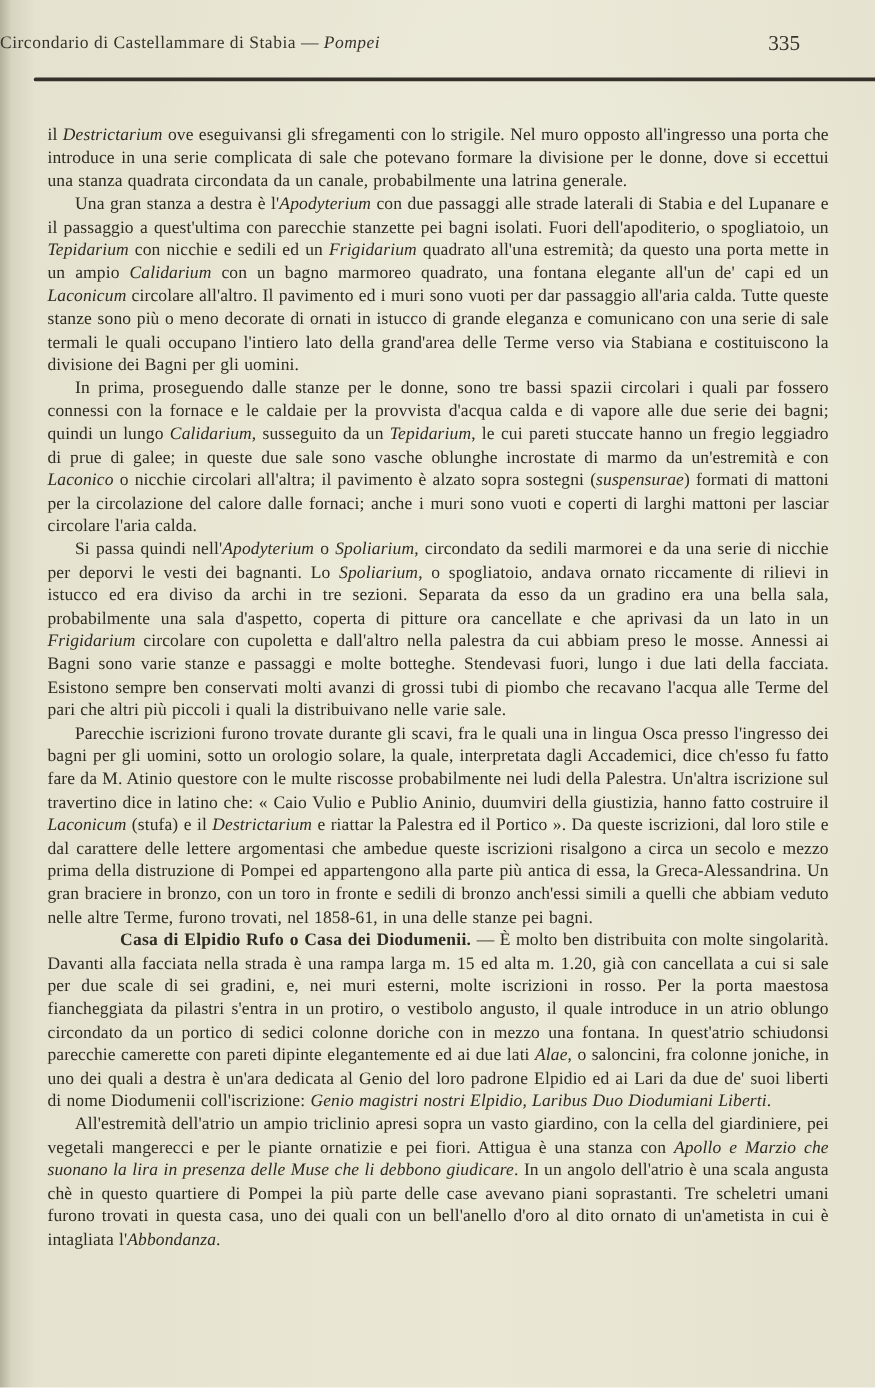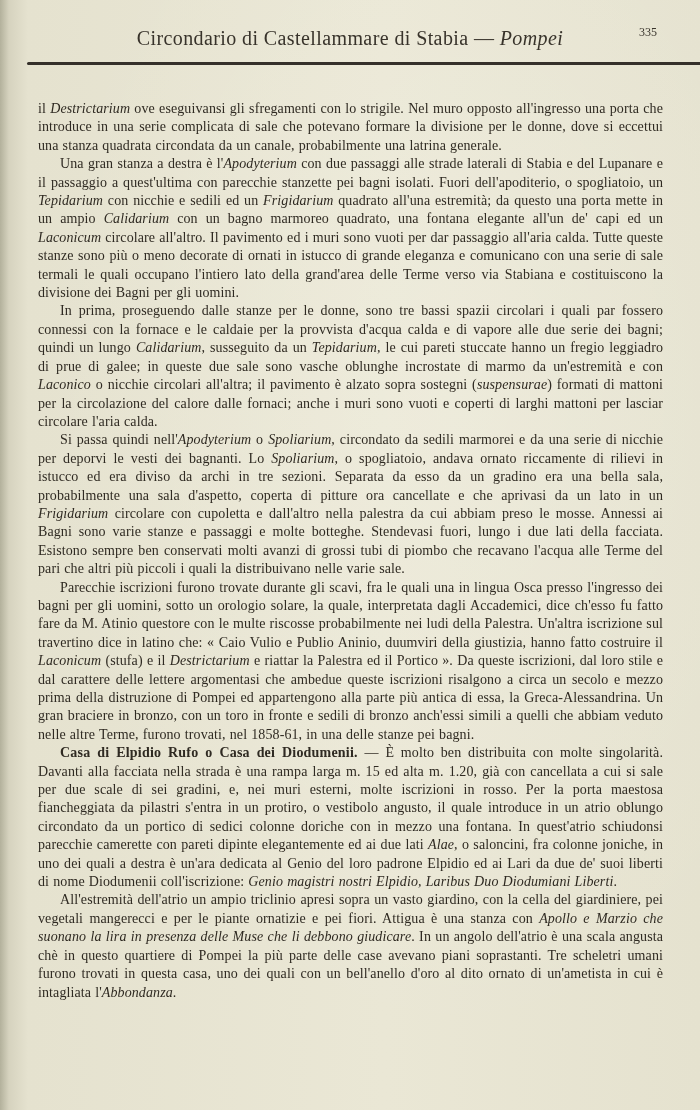--- a/index.html
+++ b/index.html
@@ -17,31 +17,30 @@
     background:
       radial-gradient(ellipse at 65% 35%, rgba(255,255,248,0.20), rgba(0,0,0,0) 65%),
       linear-gradient(90deg, #b3b19c 0px, #d6d3bf 9px, #e5e2cf 28px, #eae7d5 55%, #e5e2cf 100%);
   }
   .header-row {
     position: relative;
     padding-top: 27px;
     height: 22px;
   }
   .running-head {
-    text-align: center;
-    font-size: 20px;
+    font-size: 14px;
     letter-spacing: 0.4px;
     color: #38332b;
     white-space: nowrap;
   }
   .page-number {
     position: absolute;
     top: 25px;
-    right: 43px;
-    font-size: 12px;
+    right: 60px;
+    font-size: 17px;
     color: #38332b;
   }
   .header-rule {
     position: absolute;
     top: 62px;
     left: 27px;
     right: 0;
     height: 3px;
     border-radius: 2px 0 0 2px;
     
@@ -58,21 +57,21 @@
     letter-spacing: 0.1px;
   }
   .body-text p {
     margin: 0;
     padding: 0;
   }
   .body-text p.indent {
     text-indent: 22px;
   }
   .it { font-style: italic; }
-  .bd { font-weight: bold; letter-spacing: 0.2px; }
+  .bd { font-weight: bold; letter-spacing: 0.2px; margin-left: 36px; }
 </style>
 </head>
 <body>
 
 <div class="page" style="color: rgb(47, 42, 34);">
   <div class="header-row">
     <div class="running-head">
       <span>Circondario di Castellammare di Stabia — </span><span class="it">Pompei</span>
     </div>
     <div class="page-number">335</div>

